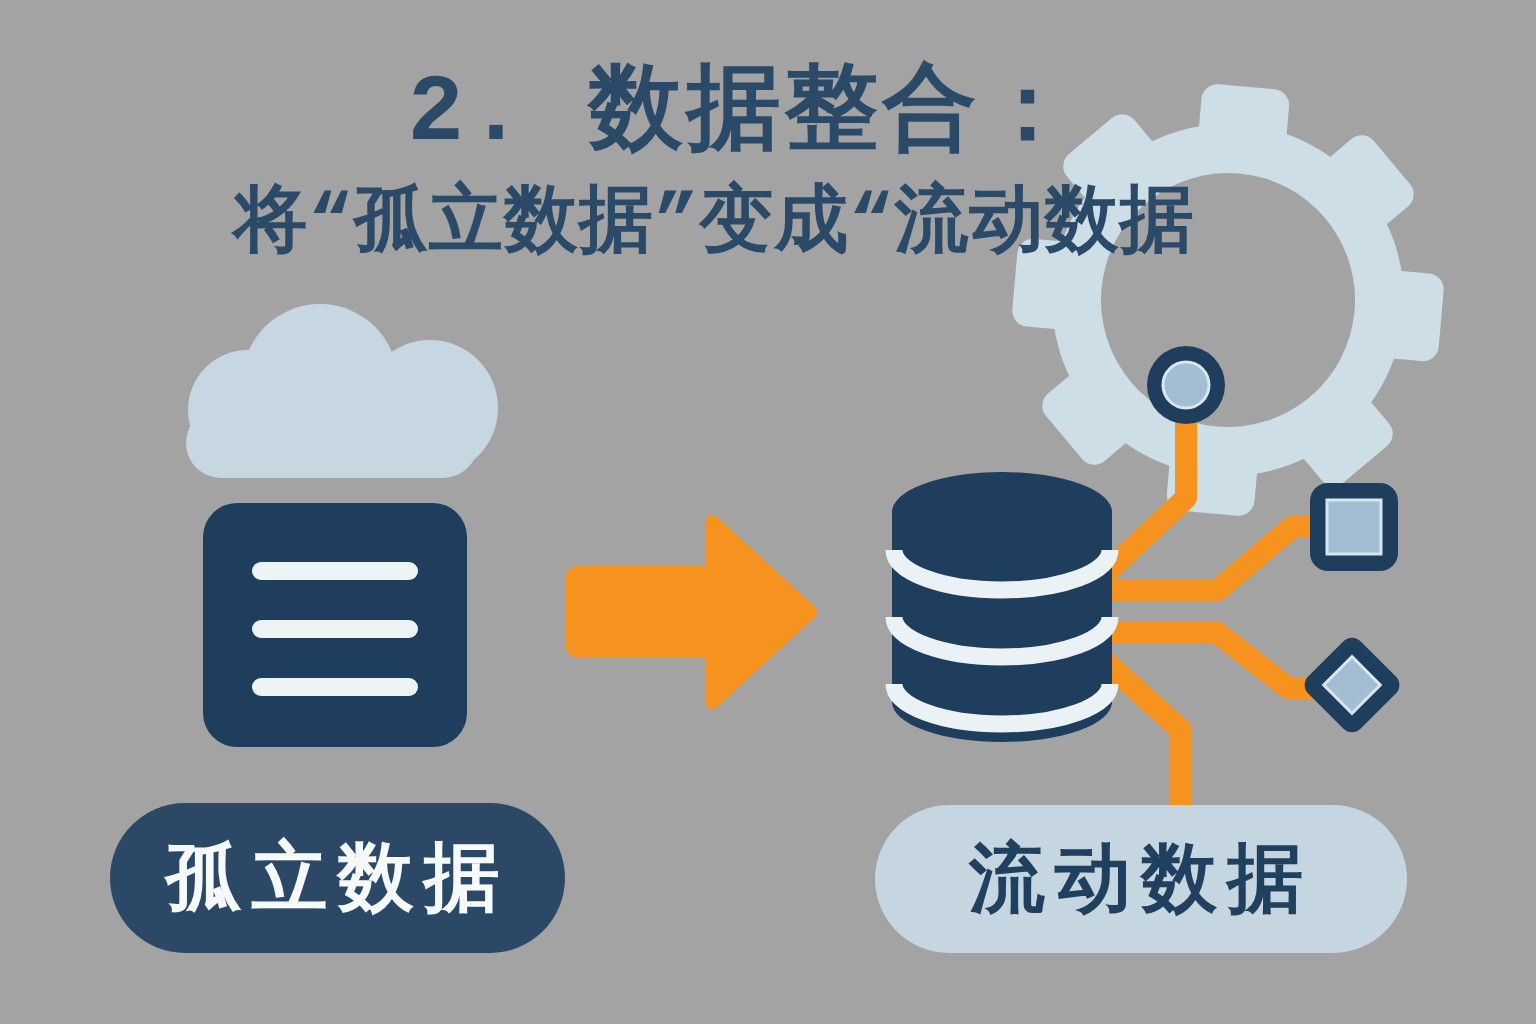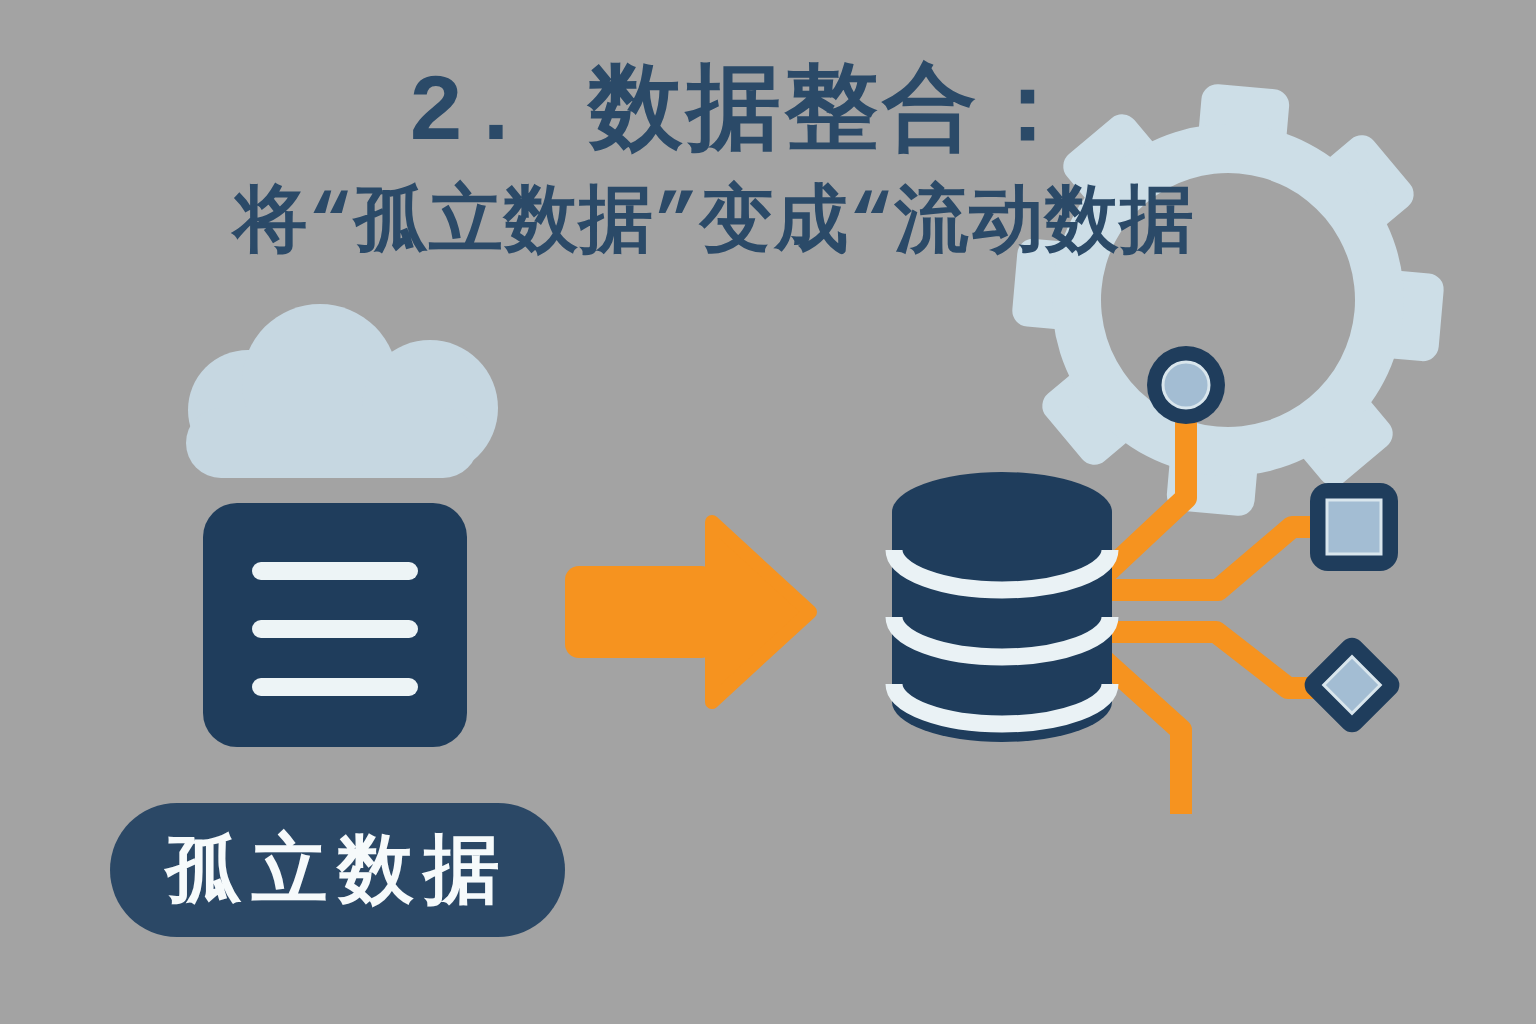--- a/index.html
+++ b/index.html
@@ -18,21 +18,21 @@
   }
   .subtitle{
     top:170px;left:682px;transform:translateX(-50%);
     font-size:74px;letter-spacing:1px;margin-left:32px;
   }
   .pill{
     position:absolute;display:flex;align-items:center;justify-content:center;
     font-weight:bold;
   }
   .pill-dark{
-    left:110px;top:803px;width:455px;height:134px;border-radius:75px;
+    left:110px;top:803px;width:455px;height:150px;border-radius:75px;
     background:#2b4866;color:#f6fafb;font-size:76px;letter-spacing:10px;
   }
   .pill-light{
     left:875px;top:805px;width:532px;height:148px;border-radius:74px;
     background:#c6d6e0;color:#20405f;font-size:76px;letter-spacing:10px;
   }
 </style>
 </head>
 <body>
 
@@ -104,14 +104,17 @@
     </g>
   </svg>
 
   <div class="txt title">2. 数据整合：</div>
   <div class="txt subtitle">将“孤立数据”变成“流动数据</div>
 
   <div class="pill pill-dark">
     <span>孤立数据</span>
   </div>
 
+  <div class="pill pill-light">
+    <span>流动数据</span>
+  </div>
 
 </div>
 
 </body></html>

